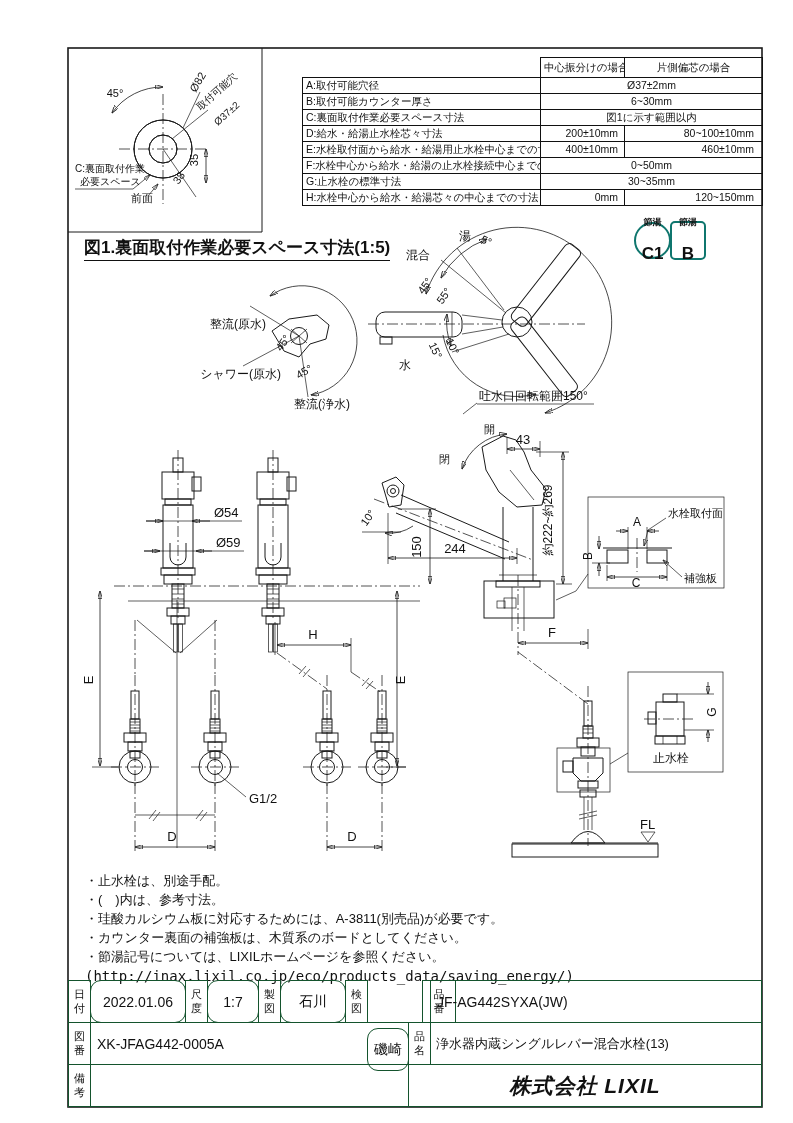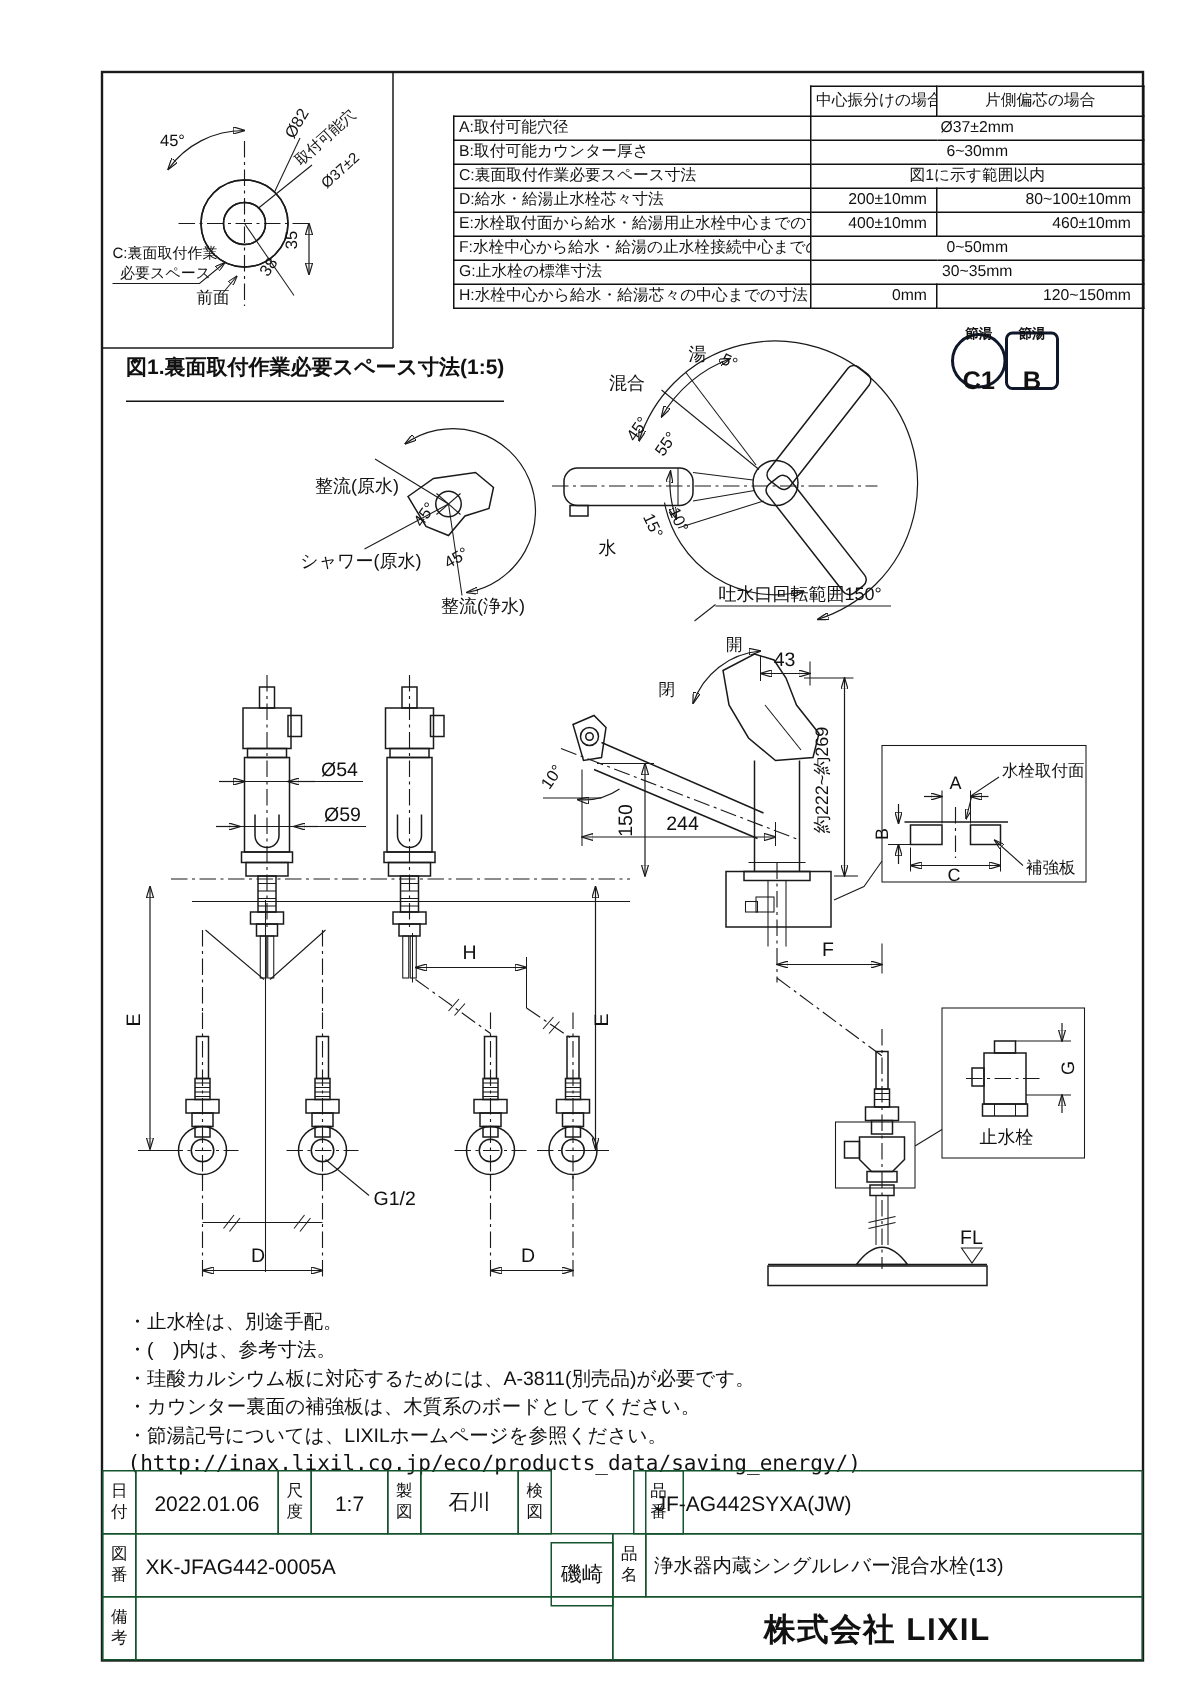--- a/index.html
+++ b/index.html
@@ -16,35 +16,35 @@
   
   .spec{position:absolute;left:302px;top:57px;border-collapse:collapse;table-layout:fixed;width:460px;}
   .spec td{border:1px solid #111;font-size:10.5px;padding:0 3px;height:15px;line-height:1;white-space:nowrap;overflow:hidden;}
   .spec tr.hdr td{height:19px;font-size:10.5px;text-align:center;}
   .spec td.nob{border:none;}
   .spec td.lab{text-align:left;}
   .spec td.vspan{text-align:center;}
   .spec td.v1{text-align:right;padding-right:6px;}
   .spec td.v2{text-align:right;padding-right:8px;}
   
-  .badge{position:absolute;border:2px solid #0f172a;display:flex;flex-direction:column;
+  .badge{position:absolute;border:2px solid #0f766e;display:flex;flex-direction:column;
          align-items:center;justify-content:center;font-weight:bold;line-height:1.05;}
   .badge .s1{font-size:9px;} .badge .s2{font-size:17px;margin-top:17px;}
   
-  .fig1cap{position:absolute;left:84px;top:236px;font-size:14px;font-weight:bold;
-           border-bottom:1.5px solid #111;padding-bottom:13px;}
+  .fig1cap{position:absolute;left:84px;top:236px;font-size:17px;font-weight:bold;
+           border-bottom:1.5px solid #111;padding-bottom:1px;}
   .notes{position:absolute;left:85px;top:871px;font-size:13px;line-height:19px;white-space:nowrap;}
   .notes .url{font-family:"DejaVu Sans Mono",monospace;font-size:14px;margin-top:1px;}
   
   .cell{position:absolute;border:1px solid #14532d;box-sizing:border-box;display:flex;
         align-items:center;overflow:hidden;}
   .vlab{justify-content:center;}
   .vlab span{display:block;width:13px;font-size:11px;line-height:1.25;word-break:break-all;text-align:center;}
   .val{font-size:14px;padding-left:6px;}
-  .cent{justify-content:center;padding-left:0;}
+  .cent{justify-content:center;padding-left:0;border-radius:11px;}
   .company{justify-content:center;font-size:21px;font-weight:bold;letter-spacing:1px;}
 </style>
 </head>
 <body>
 
 <div class="page">
 
 <svg width="793" height="1123" viewBox="0 0 793 1123">
   <defs>
     <marker id="arr" viewBox="0 0 10 6" refX="9.5" refY="3" markerWidth="10" markerHeight="6" orient="auto-start-reverse">
@@ -444,16 +444,16 @@
   <div class="cell val" style="left:90px;top:1022px;width:319px;height:43px;">XK-JFAG442-0005A</div>
   <div class="cell vlab" style="left:408px;top:1022px;width:23px;height:43px;">
         <span>品名</span>
       </div>
   <div class="cell" style="left:430px;top:1022px;width:332px;height:43px;font-size:13px;padding-left:5px;">浄水器内蔵シングルレバー混合水栓(13)</div>
 
   <div class="cell vlab" style="left:68px;top:1064px;width:23px;height:43px;">
         <span>備考</span>
       </div>
   <div class="cell" style="left:90px;top:1064px;width:319px;height:43px;"></div>
-  <div class="cell company" style="left:408px;top:1064px;width:354px;height:43px;">株式会社 LIXIL</div>
+  <div class="cell company" style="left:408px;top:1064px;width:354px;height:43px;font-style:italic;">株式会社 LIXIL</div>
 </div>
 
 </div>
 
 </body></html>

